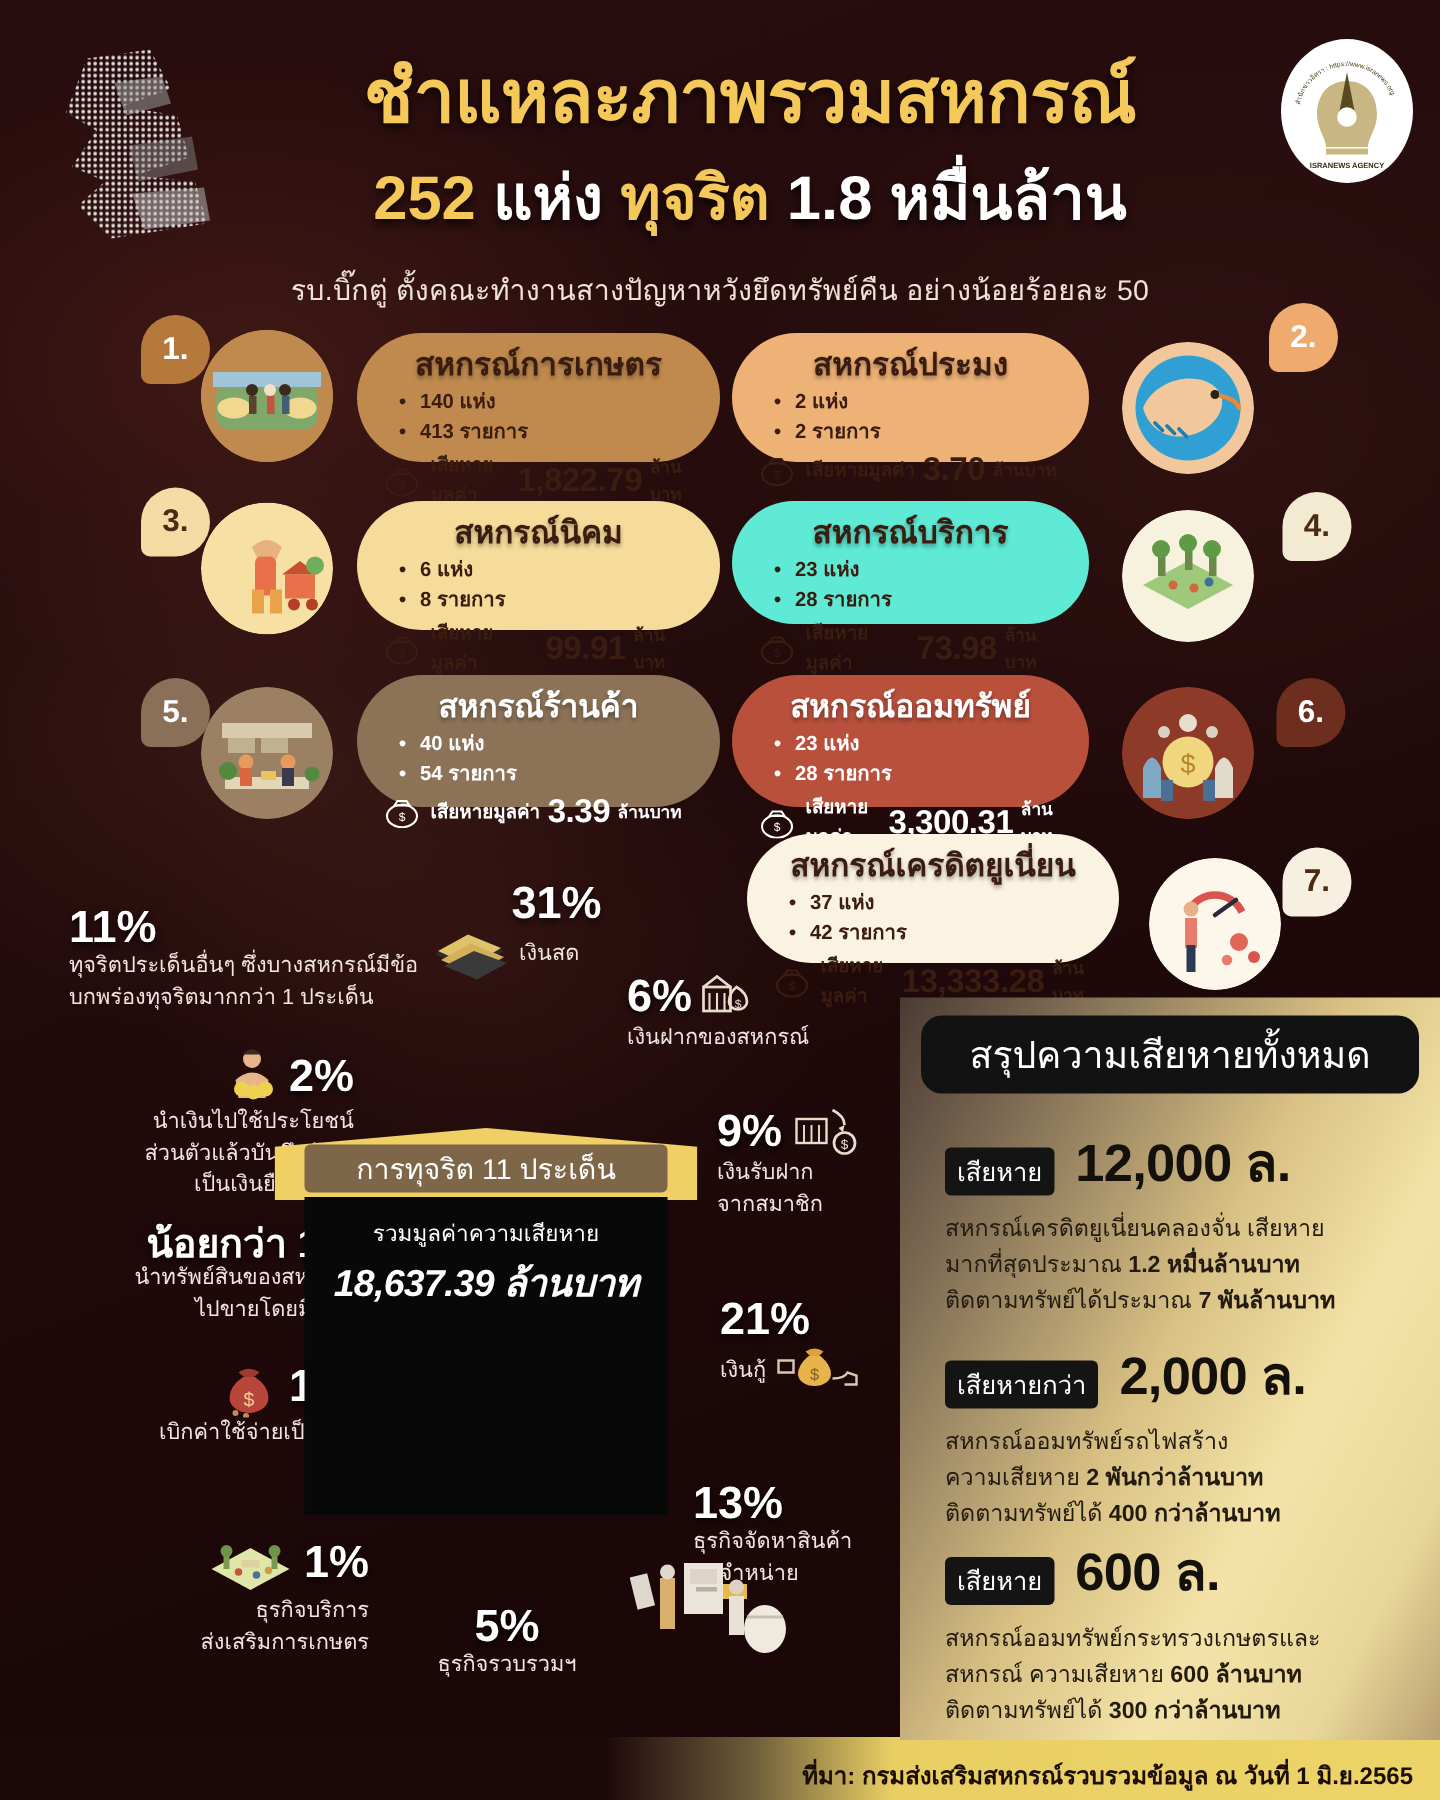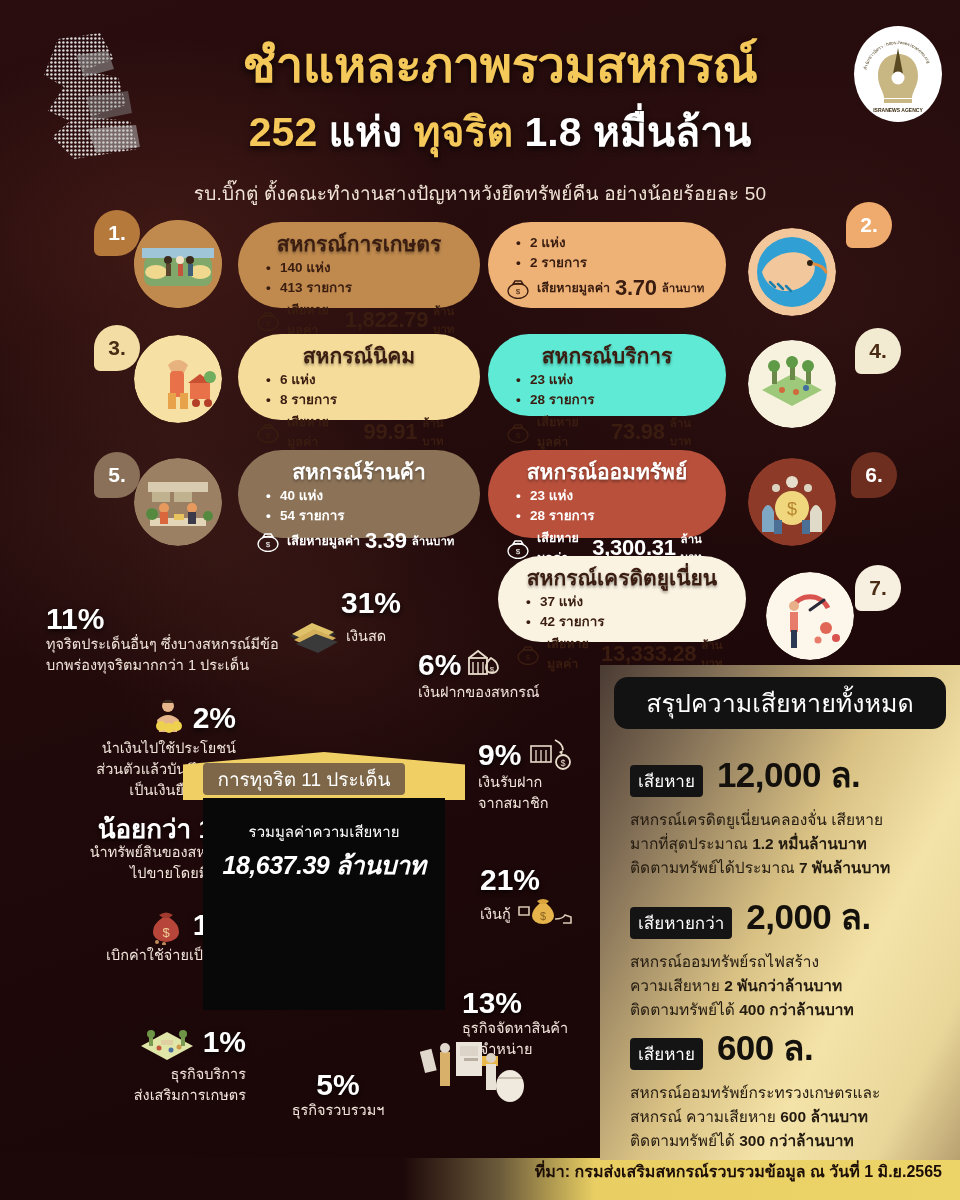--- a/index.html
+++ b/index.html
@@ -56,25 +56,25 @@
   
   .pct-block { position:absolute; }
   .pct { font-size:30px; font-weight:bold; color:#fff; line-height:1;
          text-shadow:0 2px 5px rgba(0,0,0,.8); }
   .pct.sm { font-size:26px; }
   .pct-desc { font-size:14.5px; color:#f1e5dc; line-height:1.45; }
 
   
   .chev { position:absolute; left:183px; top:752px; width:282px; height:48px;
           background:#f0cf65; clip-path:polygon(0 100%,0 26%,50% 0,100% 26%,100% 100%); z-index:3; }
-  .chev-lbl { position:absolute; left:203px; top:763px; width:202px; height:32px;
+  .chev-lbl { position:absolute; left:203px; top:763px; width:242px; height:32px;
               background:#7d6748; border-radius:4px; display:flex; align-items:center;
               justify-content:center; color:#fff; font-size:19px; z-index:5; }
   .money-box { position:absolute; left:203px; top:798px; width:242px; height:212px;
-               background:#080808; z-index:3; padding-top:22px; }
+               background:#080808; z-index:3; padding-top:12px; }
   .money-box .cap { text-align:center; color:#fff; font-size:15px; }
   .money-box .sum { text-align:center; color:#fff; font-size:25px; font-weight:bold;
                     font-style:italic; letter-spacing:-.5px; margin-top:1px; }
   .illus { position:absolute; left:208px; top:862px; width:232px; height:140px; overflow:hidden; }
 
   
   .summary { position:absolute; left:600px; top:665px; width:360px; height:495px;
              background:linear-gradient(118deg,#4a3b33 0%,#7d6a53 18%,#d9c184 48%,#f4e3a8 68%,#e9d79a 86%,#b9a070 100%);
              z-index:4; }
   .sum-title { position:absolute; left:14px; top:12px; width:332px; height:52px; background:#121212;
@@ -84,21 +84,21 @@
   .sum-head { display:flex; align-items:baseline; gap:14px; }
   .tag { background:#141414; color:#fff; font-size:17px; padding:2px 8px 3px 8px; border-radius:4px;
          white-space:nowrap; }
   .amt { font-size:35px; font-weight:bold; color:#14110c; letter-spacing:-.5px; }
   .sum-body { margin-top:6px; font-size:15.5px; color:#241b10; line-height:1.55; }
   .sum-body b { font-weight:bold; }
 
   
   .footer { position:absolute; left:0; bottom:0; width:960px; height:42px;
             background:linear-gradient(90deg,#1d0809 0%,#1d0809 42%,#6b5a3a 52%,#e9cf63 62%,#edd469 100%); }
-  .footer span { position:absolute; right:18px; top:1px; color:#1c0e06; font-size:16px; font-weight:bold; }
+  .footer span { position:absolute; right:18px; top:13px; color:#1c0e06; font-size:16px; font-weight:bold; }
 </style>
 </head>
 <body>
 
 <div class="header">
 
   <div class="hand-art">
     <svg viewBox="0 0 140 140" width="140" height="140">
       <defs>
         <pattern id="dots" width="4" height="4" patternUnits="userSpaceOnUse">
@@ -172,20 +172,21 @@
   <svg viewBox="0 0 88 88" width="88" height="88">
     <circle cx="44" cy="44" r="44" fill="#f2c79b"></circle>
     <circle cx="44" cy="44" r="35" fill="#2f9fd4"></circle>
     <path d="M14 44 C22 24 52 18 64 32 C72 42 62 58 46 62 C30 66 18 58 14 44 Z" fill="#f2c79b"></path>
     <circle cx="62" cy="35" r="3" fill="#2f2013"></circle>
     <path d="M66 36 q10 2 12 8" stroke="#e08b3d" stroke-width="3" fill="none" stroke-linecap="round"></path>
     <path d="M22 54 l5 5 M30 56 l5 5 M38 58 l5 5" stroke="#1d7fae" stroke-width="2.5" stroke-linecap="round"></path>
   </svg>
 </div>
 <div class="card dark-txt" style="left:488px; top:222px; width:238px; height:86px; background:#eeb277;">
+  <h3>สหกรณ์ประมง</h3>
   <ul>
       <li><span>2</span> <span>แห่ง</span></li>
       <li><span>2</span> <span>รายการ</span></li>
     </ul>
   <div class="val">
     <svg class="coin" viewBox="0 0 28 22">
         <ellipse cx="14" cy="14" rx="10" ry="7.5" fill="none" stroke="#3a1d10" stroke-width="1.4"></ellipse>
         <path d="M9 7 L19 7 L17 4 L11 4 Z" fill="none" stroke="#3a1d10" stroke-width="1.4"></path>
         <text x="14" y="17" font-size="8" text-anchor="middle" fill="#3a1d10">$</text>
       </svg>

